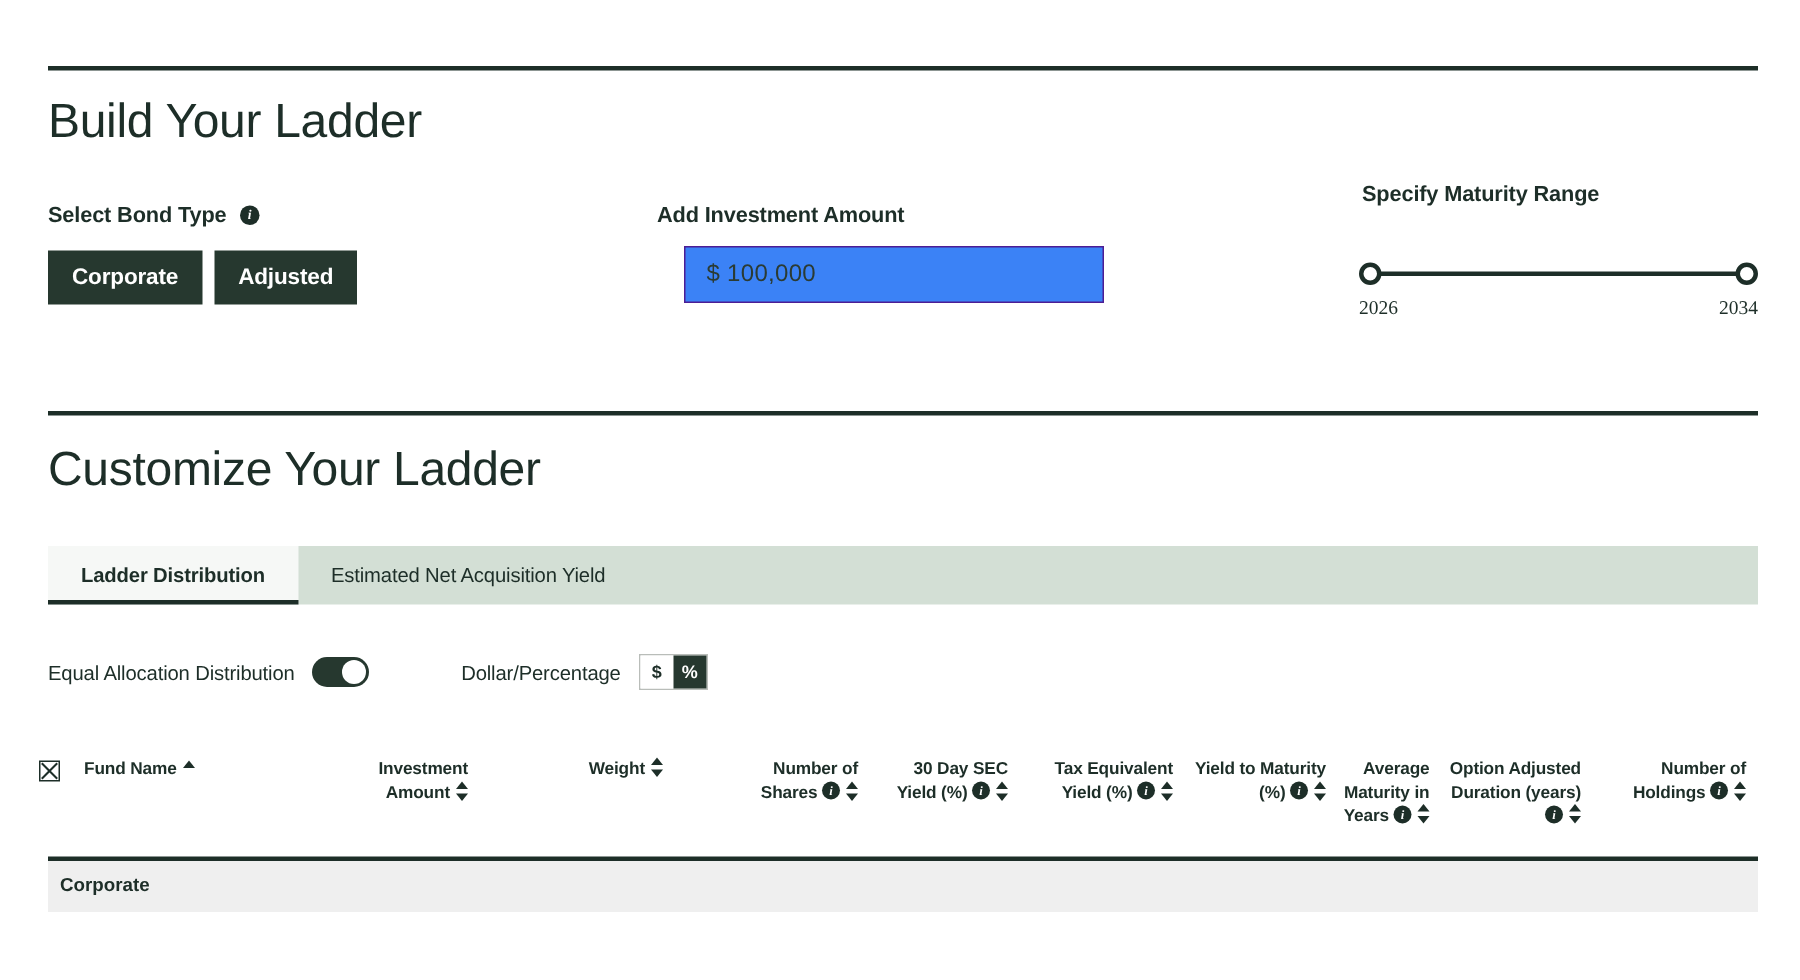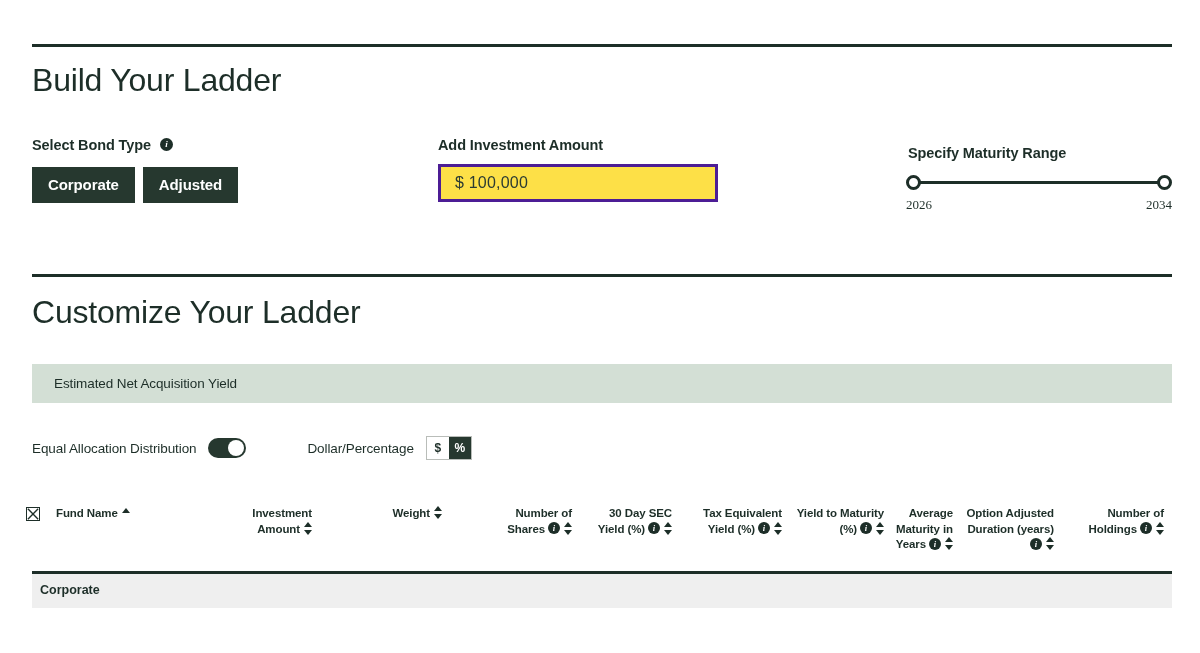--- a/index.html
+++ b/index.html
@@ -47,22 +47,22 @@
   .bond-btns{position:absolute;left:32px;top:167px;display:flex;gap:8px;}
   .bond-btn{
     background:#26382f;color:#ffffff;border:0;
     font-family:inherit;font-size:15px;font-weight:600;letter-spacing:-0.1px;
     padding:0 16px;height:36px;line-height:36px;cursor:pointer;
     white-space:nowrap;
   }
 
   
   .amount-box{
-    position:absolute;left:438px;top:164px;width:280px;height:38px;
-    border:3px solid #4c1d95;background:#fde047;
+    position:absolute;left:456px;top:164px;width:280px;height:38px;
+    border:1px solid #4c1d95;background:#3b82f6;
     display:flex;align-items:center;box-sizing:border-box;
   }
   .amount-box .amt{
     border:0;outline:none;background:transparent;
     font-family:inherit;font-size:16px;color:#2b3b33;
     padding:0 0 0 14px;width:100%;letter-spacing:0.2px;
   }
 
   
   .slider-wrap{position:absolute;left:906px;top:175px;width:266px;height:40px;}
@@ -178,36 +178,37 @@
     <button class="bond-btn">Adjusted</button>
   </div>
 
   <div class="fld-label" style="left:438px;top:136px;">
     <span class="lbl-txt">Add Investment Amount</span>
   </div>
   <div class="amount-box">
     <input class="amt" type="text" value="$ 100,000" style="">
   </div>
 
-  <div class="fld-label" style="left:908px;top:144px;">
+  <div class="fld-label" style="left:908px;top:122px;">
     <span class="lbl-txt">Specify Maturity Range</span>
   </div>
   <div class="slider-wrap">
     <div class="slider-track"></div>
     <div class="slider-knob left"></div>
     <div class="slider-knob right"></div>
     <div class="slider-val left">2026</div>
     <div class="slider-val right">2034</div>
   </div>
 
   <div class="rule mid"></div>
 
   <div class="h1 customize">Customize Your Ladder</div>
 
   <div class="tabstrip">
+    <button class="tab active">Ladder Distribution</button>
     <button class="tab">Estimated Net Acquisition Yield</button>
   </div>
 
   <div class="ctl-row">
     <span class="ctl-label">Equal Allocation Distribution</span>
     <span class="switch">
       <span class="knob"></span>
     </span>
     <span class="ctl-label second">Dollar/Percentage</span>
     <span class="seg">

